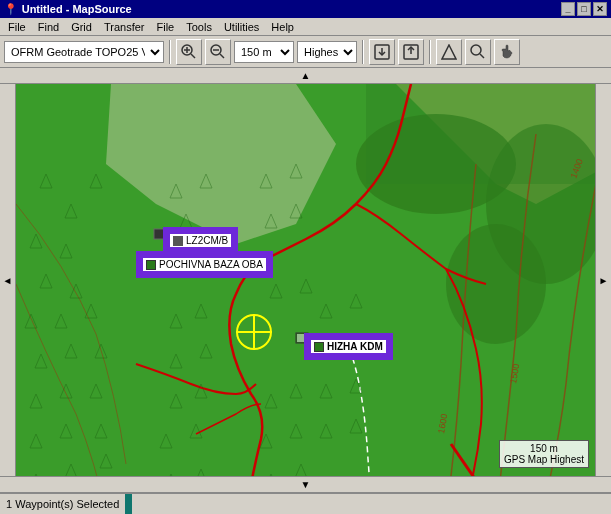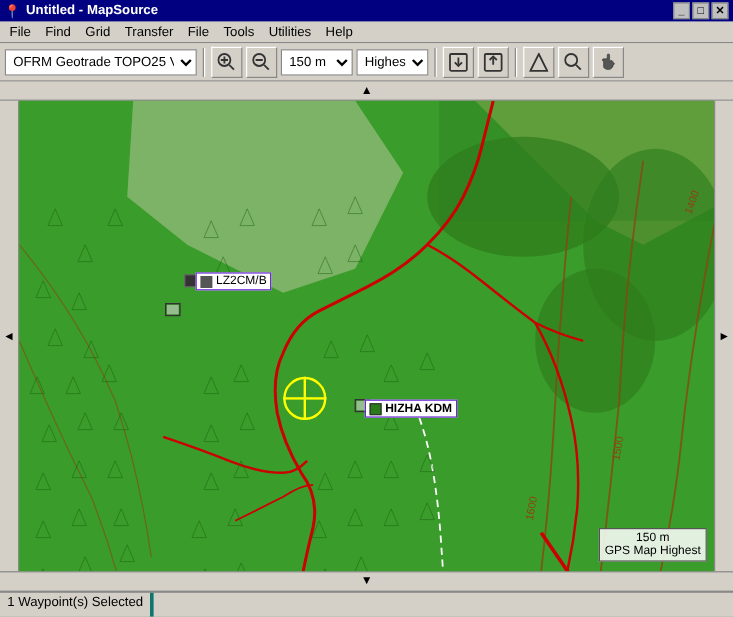--- a/index.html
+++ b/index.html
@@ -114,21 +114,21 @@
     #map-svg {
       position: absolute;
       top: 0; left: 0;
       width: 100%; height: 100%;
     }
 
     
     .map-label {
       position: absolute;
       background: white;
-      border: 1px solid #6d28d9;
+      border: 7px solid #6d28d9;
       padding: 1px 3px;
       font-size: 10px;
       display: flex;
       align-items: center;
       gap: 3px;
     }
     .label-icon {
       width: 10px; height: 10px;
       background: #333;
       flex-shrink: 0;
@@ -202,24 +202,24 @@
     #status-bar {
       height: 22px;
       background: #d4d0c8;
       border-top: 2px solid #888;
       display: flex;
       align-items: center;
       font-size: 11px;
     }
     .status-segment {
       padding: 2px 6px;
-      border-right: 3px solid #0f766e;
+      border-right: 7px solid #0f766e;
       height: 100%;
       display: flex;
-      align-items: flex-start;
+      align-items: center;
     }
   </style>
 </head>
 <body>
 
 <div id="title-bar">
   <div id="title-bar-left">
     <span>📍</span>
     <span>Untitled - MapSource</span>
   </div>
@@ -422,20 +422,24 @@
             <polygon points="340,295 346,309 334,309"></polygon>
             <polygon points="310,340 316,354 304,354"></polygon>
             <polygon points="340,335 346,349 334,349"></polygon>
           </g>
         </svg>
 
         <div class="map-label" style="top:143px; left:147px;">
           <div class="label-icon waypoint"></div>
           <span>LZ2CM/B</span>
         </div>
+        <div class="map-label" style="top:167px; left:120px;">
+          <div class="label-icon poi"></div>
+          <span>POCHIVNA BAZA OBA</span>
+        </div>
         <div class="map-label" style="top:249px; left:288px;font-weight:bold;">
           <div class="label-icon poi"></div>
           <span>HIZHA KDM</span>
         </div>
 
         <div id="crosshair" style="top:230px; left:220px;"></div>
 
         <div id="scale-overlay">
           <div>150 m</div>
           <div>GPS Map Highest</div>

